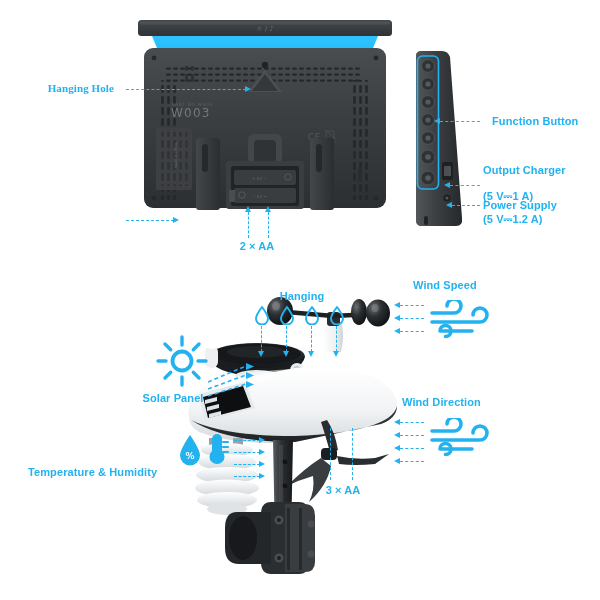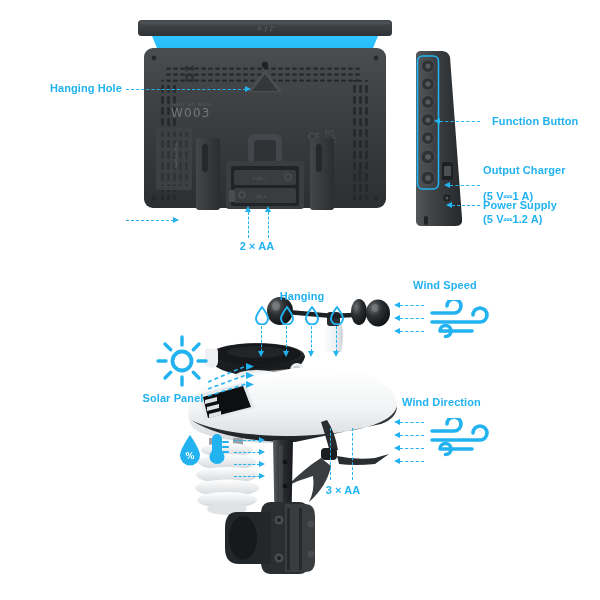--- a/index.html
+++ b/index.html
@@ -172,21 +172,21 @@
 
       <g>
         <circle cx="37" cy="148" r="3.6" fill="#1e2124"></circle>
         <circle cx="37" cy="148" r="1.5" fill="#55585b"></circle>
       </g>
       <rect x="14" y="166" width="4" height="9" rx="2" fill="#202326"></rect>
     </svg>
   </div>
 
 
-  <div class="lbl r" style="left:10px;top:82px;width:112px;">Hanging Hole</div>
+  <div class="lbl r" style="left:2px;top:82px;width:112px;font-family:Liberation Serif, serif;">Hanging Hole</div>
   <div class="dash-h" style="left:126px;top:89px;width:120px;"></div>
   <div class="arrow arr-r" style="left:245px;top:85.5px;"></div>
 
   <div class="dash-h" style="left:126px;top:220px;width:48px;"></div>
   <div class="arrow arr-r" style="left:173px;top:216.5px;"></div>
 
   <div class="lbl c" style="left:222px;top:240px;width:70px;">2 × AA</div>
   <div class="dash-v" style="left:248px;top:212px;height:26px;"></div>
   <div class="arrow arr-u" style="left:244.5px;top:206px;"></div>
   <div class="dash-v" style="left:268px;top:212px;height:26px;"></div>
@@ -428,20 +428,21 @@
         <line x1="0" y1="38" x2="38" y2="26"></line>
       </g>
       <g fill="#22b2f0">
         <polygon points="38,5 46,8.5 38,12"></polygon>
         <polygon points="38,14 46,17.5 38,21"></polygon>
         <polygon points="38,23 46,26.5 38,30"></polygon>
       </g>
     </svg>
   </div>
 
+  <div class="lbl" style="left:28px;top:466px;">Temperature &amp; Humidity</div>
   <div class="dash-h" style="left:234px;top:440px;width:26px;"></div>
   <div class="arrow arr-r" style="left:259px;top:436.5px;"></div>
   <div class="dash-h" style="left:234px;top:452px;width:26px;"></div>
   <div class="arrow arr-r" style="left:259px;top:448.5px;"></div>
   <div class="dash-h" style="left:234px;top:464px;width:26px;"></div>
   <div class="arrow arr-r" style="left:259px;top:460.5px;"></div>
   <div class="dash-h" style="left:234px;top:476px;width:26px;"></div>
   <div class="arrow arr-r" style="left:259px;top:472.5px;"></div>
 
   <div class="lbl c" style="left:308px;top:484px;width:70px;">3 × AA</div>

